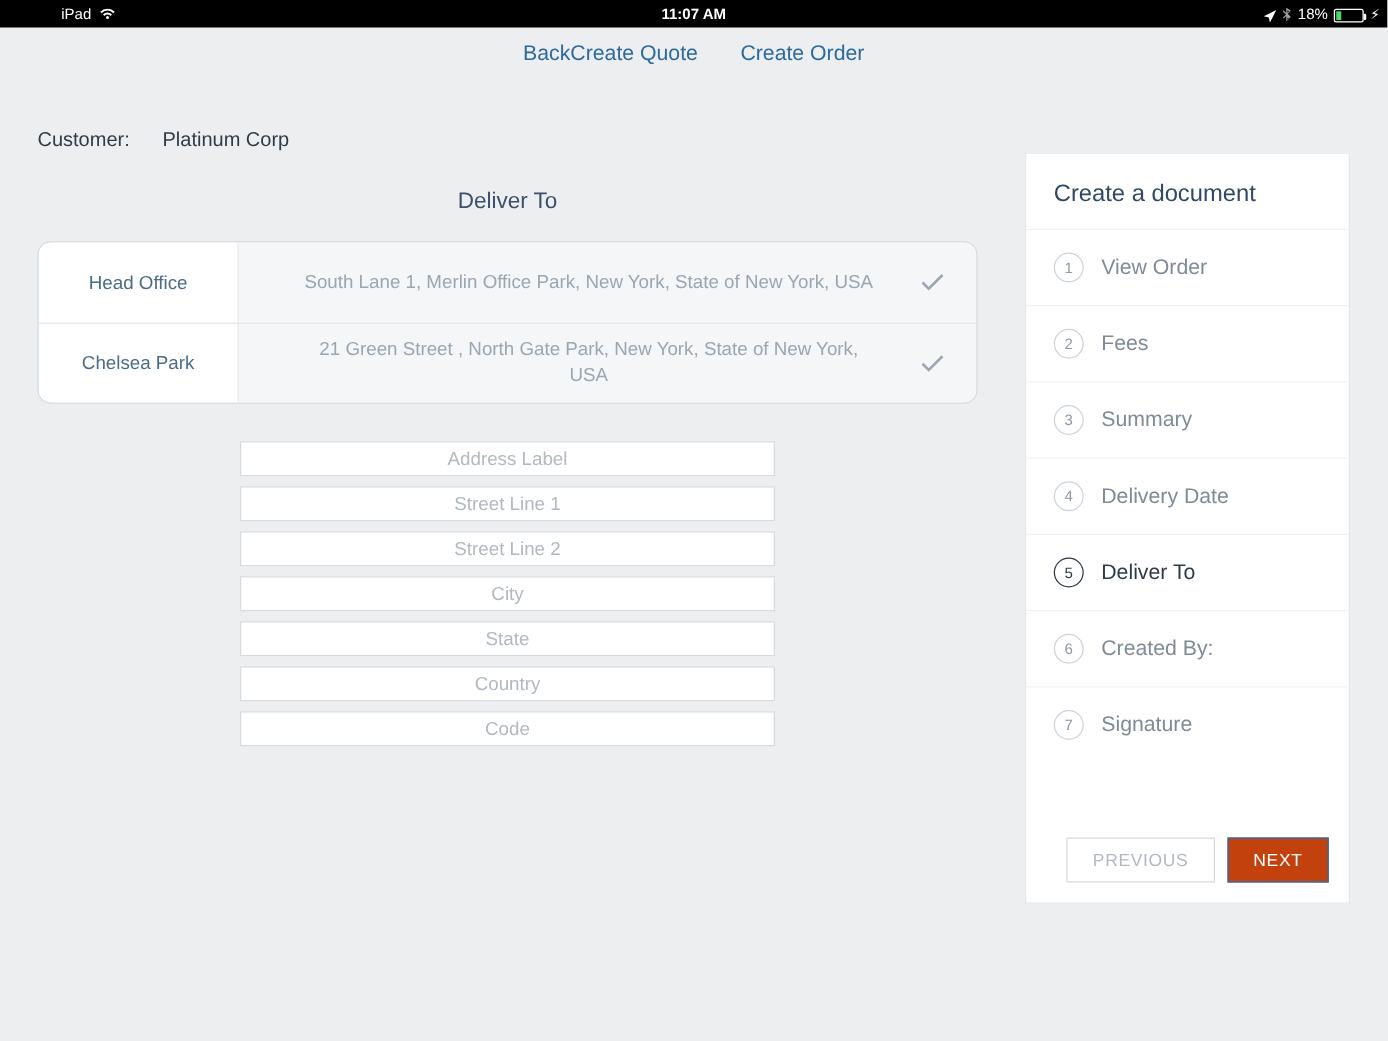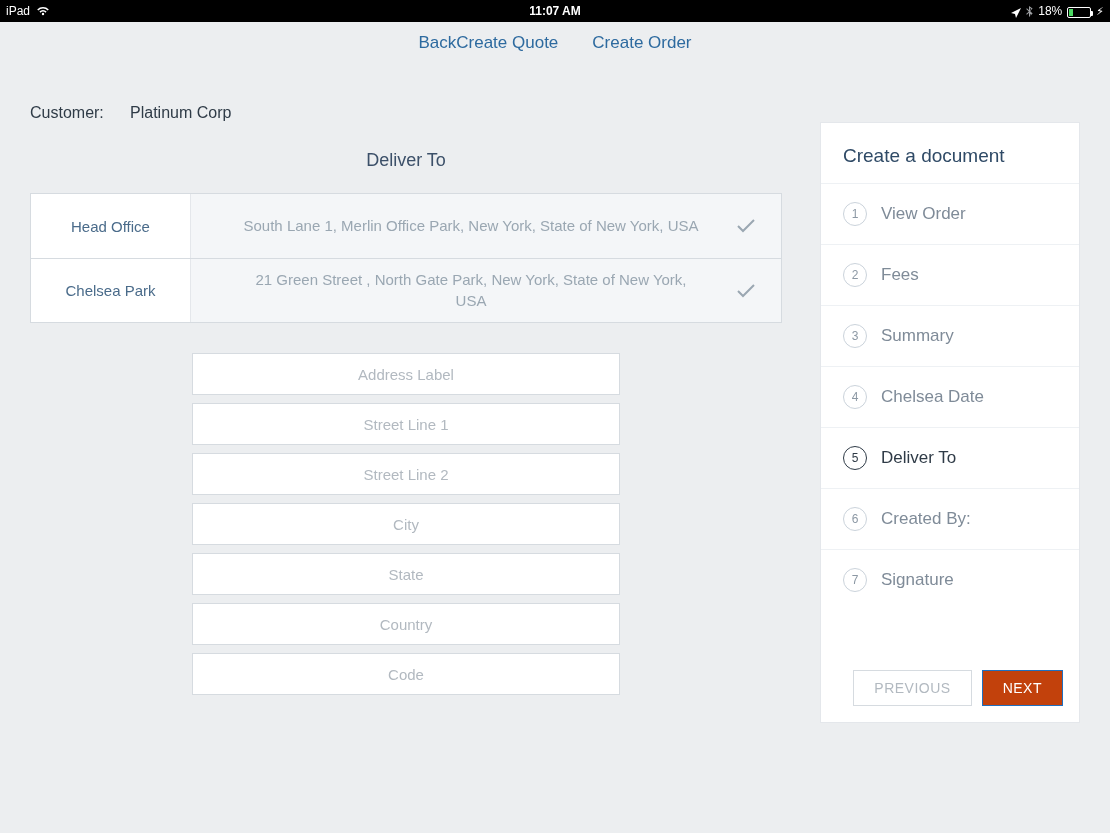--- a/index.html
+++ b/index.html
@@ -15,21 +15,21 @@
       height: 22px;
       background: #000;
       color: #fff;
       display: flex;
       align-items: center;
       justify-content: space-between;
       font-size: 12px;
       padding: 0 6px;
       position: relative;
     }
-    .status-left { display: flex; align-items: center; gap: 6px; }
+    .status-left { display: flex; align-items: center; gap: 6px; margin-left: 43px; }
     .status-center { position: absolute; left: 50%; transform: translateX(-50%); font-weight: 600; }
     .status-right { display: flex; align-items: flex-end; gap: 5px; }
     .wifi-icon svg, .nav-icon svg, .bt-icon svg { display: block; }
     .battery {
       width: 24px; height: 11px; border: 1px solid #fff; border-radius: 2px;
       position: relative; display: inline-block;
     }
     .battery::after {
       content: ""; position: absolute; right: -3px; top: 3px; width: 2px; height: 5px; background: #fff; border-radius: 0 1px 1px 0;
     }
@@ -72,21 +72,21 @@
     .section-title {
       text-align: center;
       color: #3c5069;
       font-size: 18px;
       font-weight: 400;
       margin-bottom: 22px;
     }
 
     .addr-table {
       border: 1px solid #d6dbe0;
-      border-radius: 0;
+      border-radius: 11px;
       overflow: hidden;
       margin-bottom: 30px;
     }
     .addr-row {
       display: flex;
       align-items: stretch;
       min-height: 64px;
       background: #fff;
       border-top: 1px solid #d6dbe0;
     }
@@ -123,21 +123,21 @@
     }
 
     .inputs {
       display: flex;
       flex-direction: column;
       gap: 8px;
       align-items: center;
     }
     .text-input {
       width: 428px;
-      height: 42px;
+      height: 28px;
       border: 1px solid #d6dbe0;
       background: #fff;
       text-align: center;
       font-size: 15px;
       color: #333;
       outline: none;
     }
     .text-input::placeholder { color: #b2b9c0; }
 
     
@@ -296,21 +296,21 @@
       <div class="step">
         <span class="circle">2</span>
         <span class="label">Fees</span>
       </div>
       <div class="step">
         <span class="circle">3</span>
         <span class="label">Summary</span>
       </div>
       <div class="step">
         <span class="circle">4</span>
-        <span class="label">Chelsea Date</span>
+        <span class="label">Delivery Date</span>
       </div>
       <div class="step active">
         <span class="circle">5</span>
         <span class="label">Deliver To</span>
       </div>
       <div class="step">
         <span class="circle">6</span>
         <span class="label">Created By:</span>
       </div>
       <div class="step">

